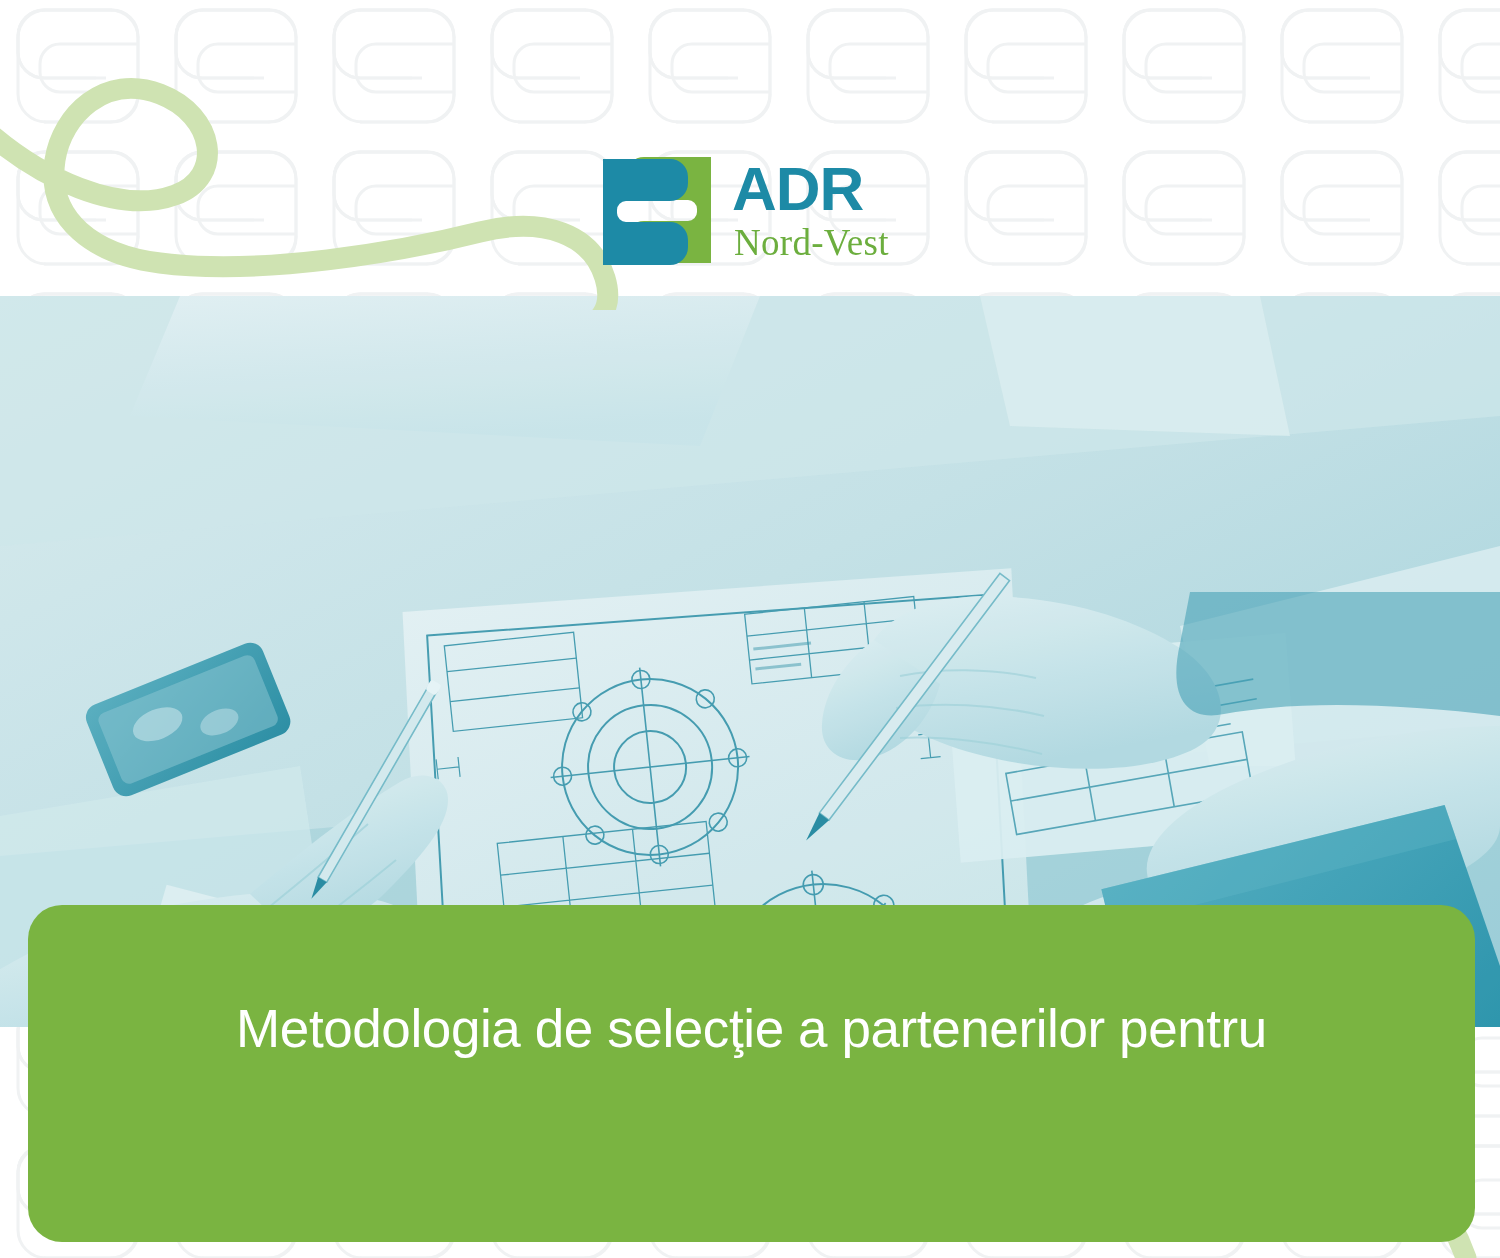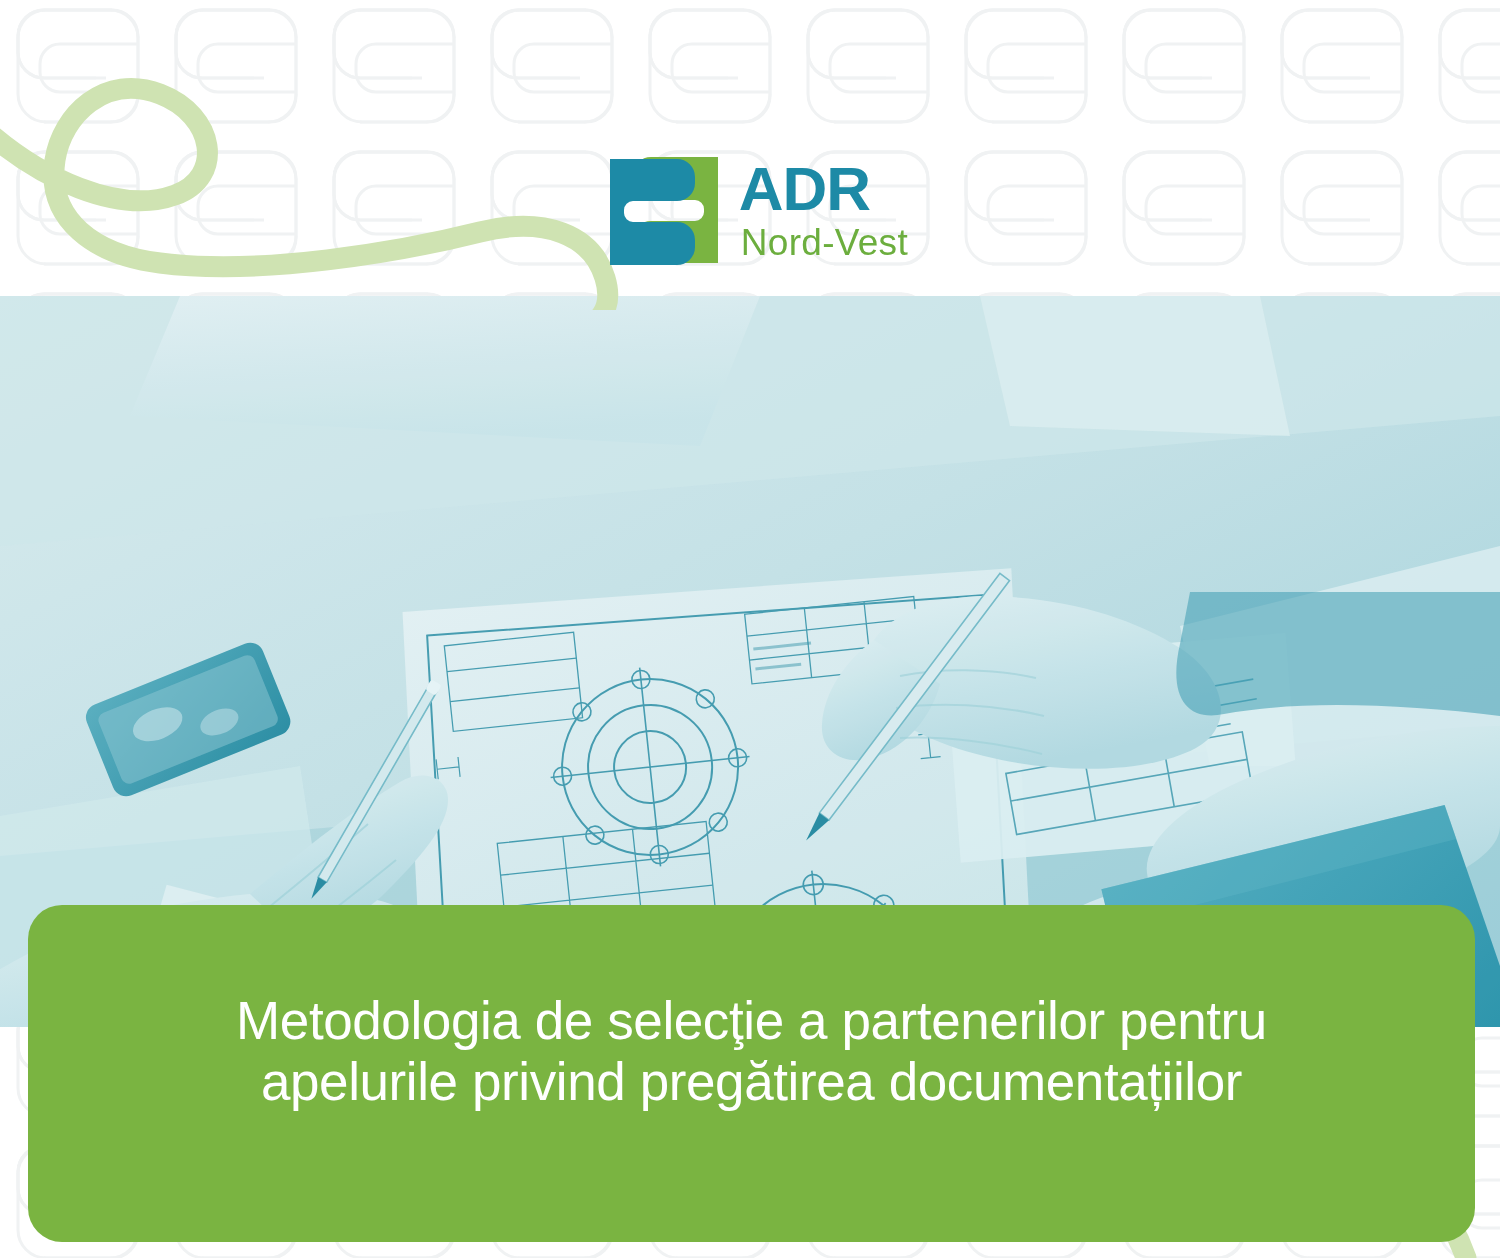--- a/index.html
+++ b/index.html
@@ -49,34 +49,33 @@
 
   
   .logo {
     position: absolute;
     left: 598px; top: 152px;
     width: 310px; height: 118px;
     z-index: 6;
     display: flex;
     align-items: center;
     gap: 16px;
-    justify-content: flex-end;
   }
   .logo-mark { width: 118px; height: 112px; flex: none; }
   .logo-text { display: flex; flex-direction: column; align-items: flex-start; }
   .logo-adr {
     font-family: "Liberation Sans", sans-serif;
     font-weight: 700;
     font-size: 62px;
     line-height: 0.98;
     letter-spacing: -1px;
     color: #1d8aa6;
   }
   .logo-sub {
-    font-family: Liberation Sans, sans-serif;
+    font-family: Liberation Serif, serif;
     font-weight: 400;
     font-size: 37px;
     line-height: 1.12;
     letter-spacing: 0.3px;
     color: #6cae3e;
     margin-top: 2px;
     margin-left: 2px;
   }
 
   
@@ -106,21 +105,21 @@
     color: #ffffff;
     font-family: "Liberation Sans", sans-serif;
     font-weight: 400;
     font-size: 53px;
     line-height: 1.16;
     letter-spacing: -0.4px;
     text-align: center;
     padding: 85px 60px 0 60px;
     width: 100%;
   }
-  .banner-title .ln { display: block; white-space: nowrap; }
+  .banner-title .ln { display: block; white-space: nowrap; margin-top: 8px; }
 </style>
 </head>
 <body>
 
 <div id="page">
 
   <svg class="bg-pattern" viewBox="0 0 1500 1258" preserveAspectRatio="none" aria-hidden="true">
     <defs>
       <pattern id="wmk" x="0" y="0" width="158" height="142" patternUnits="userSpaceOnUse">
         <g fill="none" stroke="#f0f2f3" stroke-width="3">
@@ -412,17 +411,16 @@
                  L 900 731 Z" fill="url(#skin)" opacity="0.9"></path>
 
         <rect x="0" y="0" width="1500" height="731" fill="#2a90a8" opacity="0.06"></rect>
       </g>
     </svg>
   </div>
 
   <div class="banner">
     <div class="banner-title">
       <span class="ln">Metodologia de selecţie a partenerilor pentru</span>
-      <span class="ln">apelurile privind pregătirea documentațiilor</span>
     </div>
   </div>
 
 </div>
 
 </body></html>

